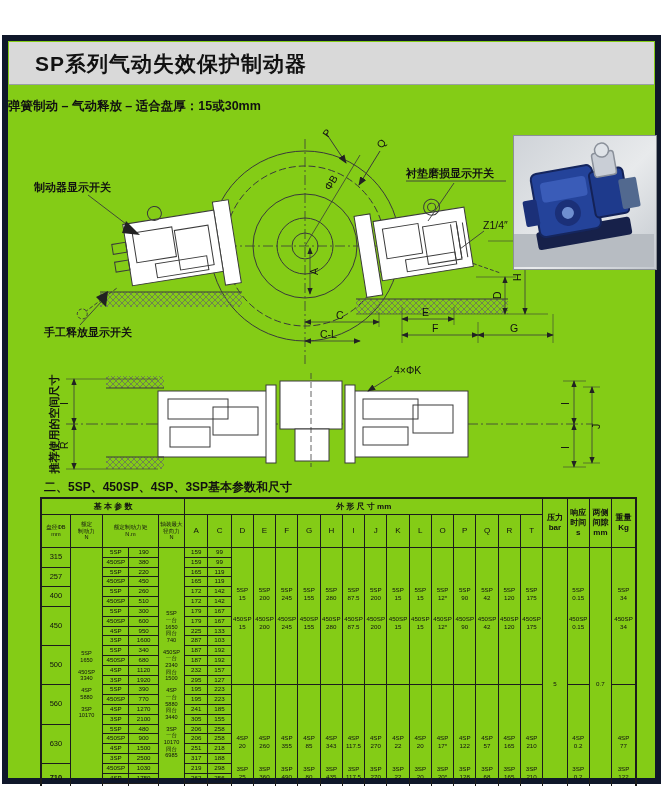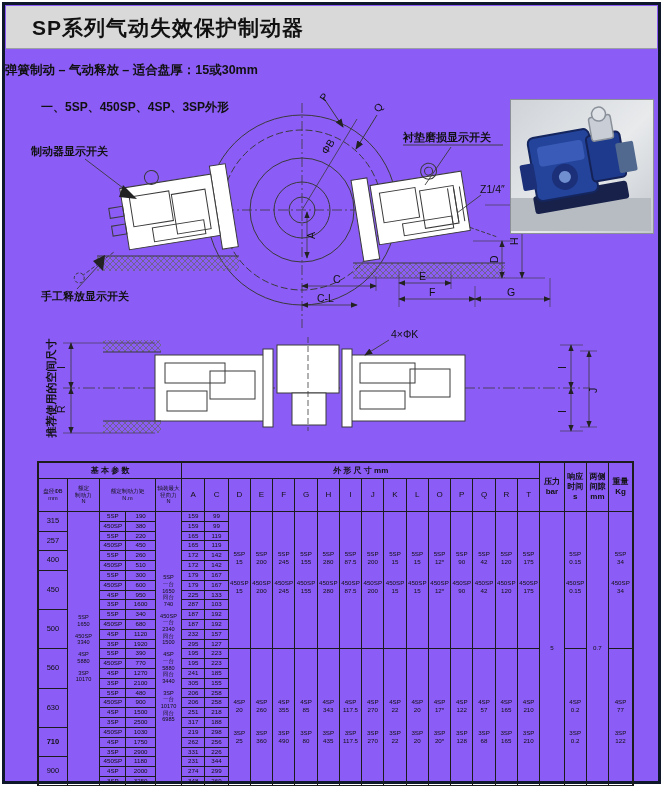--- a/index.html
+++ b/index.html
@@ -1,17 +1,17 @@
 <!DOCTYPE html>
 <html><head>
 <meta charset="utf-8">
 <style>
   html,body{margin:0;padding:0;background:#fff;}
   body{width:663px;height:786px;position:relative;font-family:"Liberation Sans","DejaVu Sans",sans-serif;color:#111;overflow:hidden;}
-  .page{position:absolute;inset:2px;border:3px solid #0f172a;background:#8b5cf6;}
+  .page{position:absolute;inset:2px;border:6px solid #0f172a;background:#84cc16;margin-top:33px;}
   .titlebar{position:absolute;left:1px;right:1px;top:1px;height:42px;background:#d9d9d9;border-bottom:1px solid #9aa0a4;}
   .title{position:absolute;left:26px;top:8px;font-size:21px;font-weight:bold;letter-spacing:1px;}
   .subtitle{position:absolute;left:0;right:0;top:57px;text-align:left;font-size:12.5px;font-weight:bold;}
   .sec-heading{position:absolute;font-size:12px;font-weight:bold;}
   #sec1{left:36px;top:94px;}
   #sec2{left:36px;top:438px;}
   .drawing{position:absolute;left:0;top:88px;width:663px;height:352px;}
   svg text{fill:#111;}
   .cn-label{font-size:11px;font-weight:bold;}
   .dim{font-size:10.5px;}
@@ -38,21 +38,20 @@
 <body>
 
 <div class="page">
 
   <div class="titlebar">
     <div class="title">SP系列气动失效保护制动器</div>
   </div>
 
   <div class="subtitle">弹簧制动 – 气动释放 – 适合盘厚：15或30mm</div>
 
-  <div class="sec-heading" id="sec1">一、5SP、450SP、4SP、3SP外形</div>
 
   <div class="drawing">
   <svg width="663" height="352" viewBox="0 0 663 352">
     <defs>
       <pattern id="xh" width="6" height="6" patternUnits="userSpaceOnUse">
         <path d="M0 6L6 0M0 0L6 6" stroke="#666" stroke-width="0.7"></path>
       </pattern>
       <marker id="arr" markerWidth="9" markerHeight="7" refX="8" refY="3.5" orient="auto">
         <path d="M0,0 L9,3.5 L0,7 z" fill="#222"></path>
       </marker>
@@ -212,20 +211,21 @@
         <circle cx="53" cy="74" r="6" fill="#6f8fd0"></circle>
         <rect x="80" y="38" width="34" height="46" rx="4" fill="#1e3a8c" stroke="#142257" stroke-width="2"></rect>
         <rect x="86" y="20" width="22" height="24" rx="3" fill="#c9ced6" stroke="#8a909a" stroke-width="1.5"></rect>
         <circle cx="97" cy="18" r="7" fill="#dfe3e8" stroke="#8a909a" stroke-width="1.5"></circle>
         <rect x="108" y="50" width="18" height="30" rx="2" fill="#52698f"></rect>
         <rect x="10" y="55" width="14" height="26" rx="2" fill="#1b3078"></rect>
       </g>
     </svg>
   </div>
 
+  <div class="sec-heading" id="sec2">二、5SP、450SP、4SP、3SP基本参数和尺寸</div>
 
   <div class="tbl-wrap">
     <table>
       <colgroup>
           <col style="width: 29px;">
           <col style="width: 32px;">
           <col style="width: 26px;">
           <col style="width: 29px;">
           <col style="width: 26px;">
           <col style="width: 23px;">

